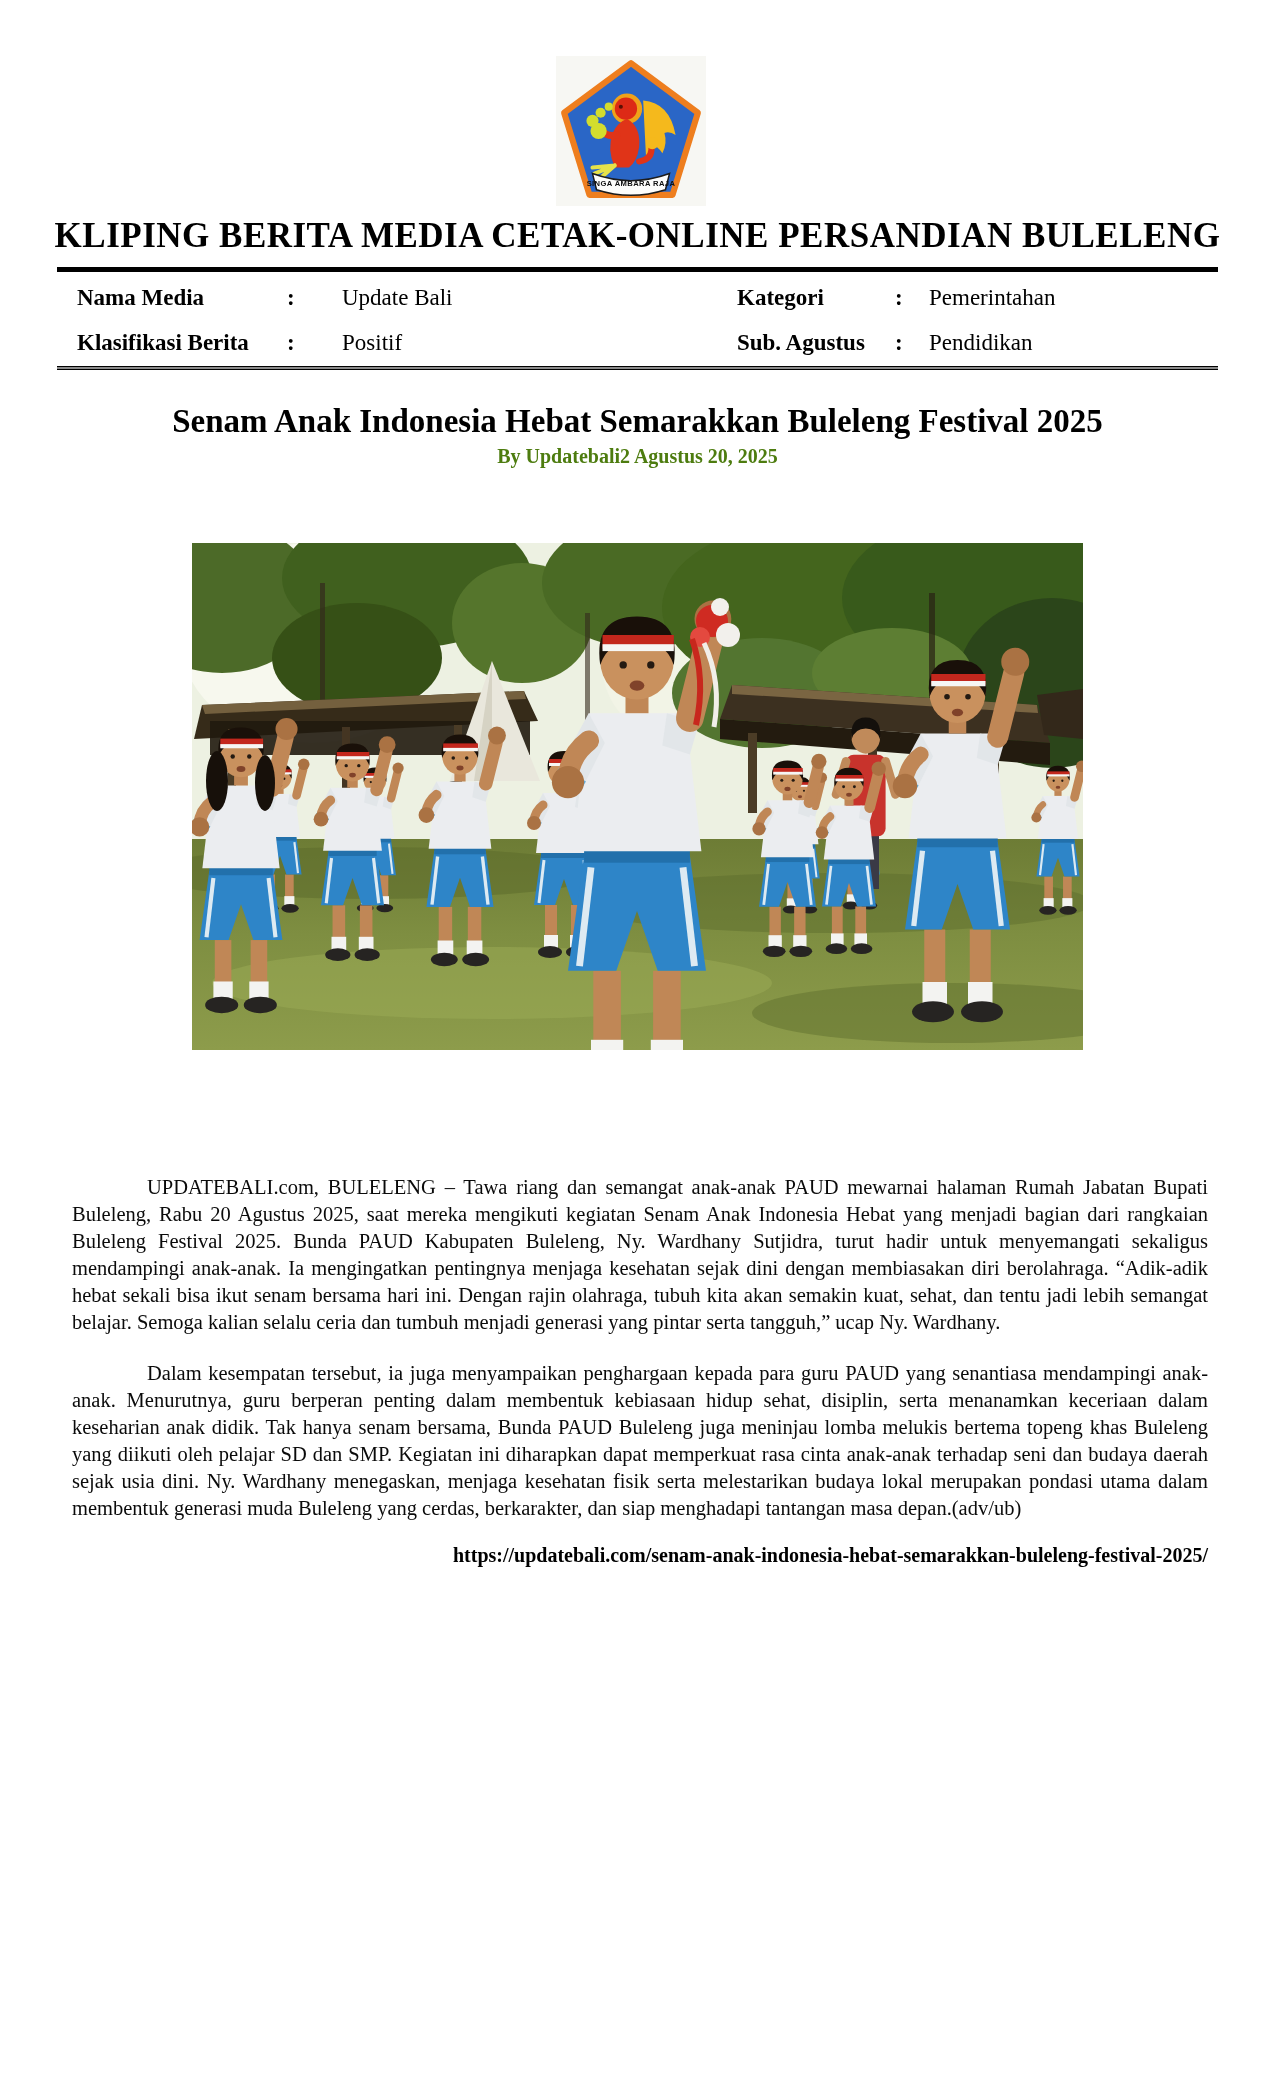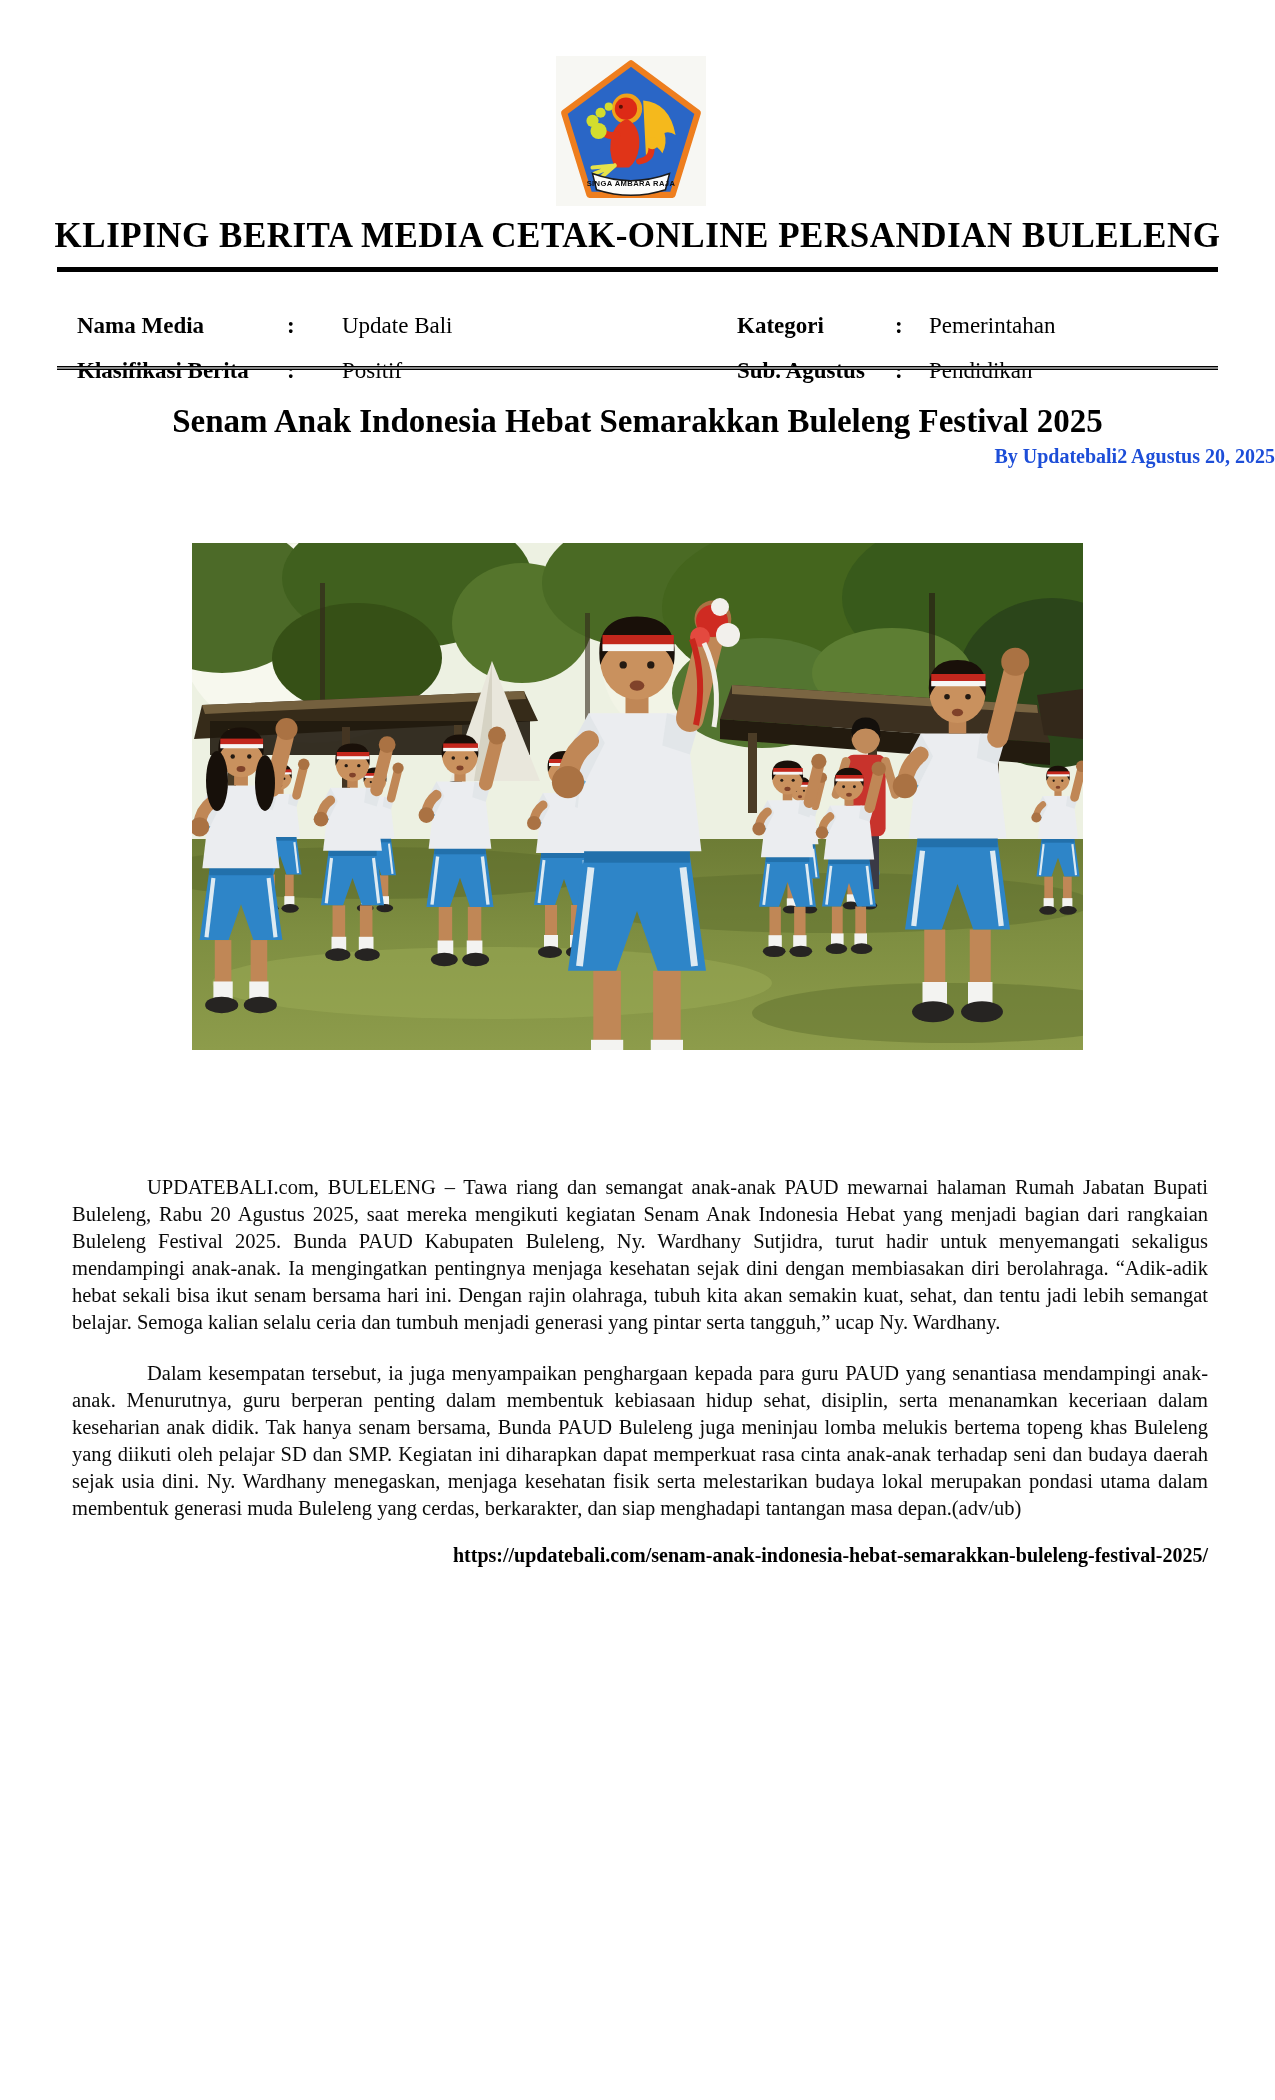--- a/index.html
+++ b/index.html
@@ -21,36 +21,36 @@
     text-align:center;font-size:35px;font-weight:bold;letter-spacing:0.5px;
     line-height:40px;color:#000;
   }
   .rule-thick{position:absolute;left:57px;right:57px;top:267px;height:5px;background:#000;}
   .meta{
     position:absolute;left:57px;right:57px;top:283px;
     display:grid;
     grid-template-columns:210px 55px 395px 158px 34px auto;
     grid-row-gap:15px;
     padding-left:20px;
-    font-size:23px;line-height:30px;color:#000;margin-top:28px;
+    font-size:23px;line-height:30px;color:#000;
   }
   .meta .ml{font-weight:bold;}
   .meta .mc{font-weight:bold;}
   .rule-double{
     position:absolute;left:57px;right:57px;top:366px;height:4px;
     background:linear-gradient(to bottom,#000 0 1px,#8a8a8a 1px 3px,#000 3px 4px);
   }
   
   .article-title{
     position:absolute;left:0;right:0;top:402px;margin:0;
     text-align:center;font-size:33px;font-weight:bold;line-height:38px;color:#000;
   }
   .byline{
     position:absolute;left:0;right:0;top:445px;
-    text-align:right;font-size:20px;font-weight:bold;color:#1d4ed8;
+    text-align:center;font-size:20px;font-weight:bold;color:#4d7c0f;
   }
   .photo{position:absolute;left:192px;top:543px;width:891px;height:507px;margin:0;}
   .photo svg{display:block;width:100%;height:100%;}
   .body-text{
     position:absolute;left:72px;top:1174px;width:1136px;
     font-size:20.5px;line-height:27px;text-align:justify;color:#0a0a0a;
   }
   .body-text p{margin:0;text-indent:75px;}
   .body-text p + p{margin-top:24px;}
   .article-url{

